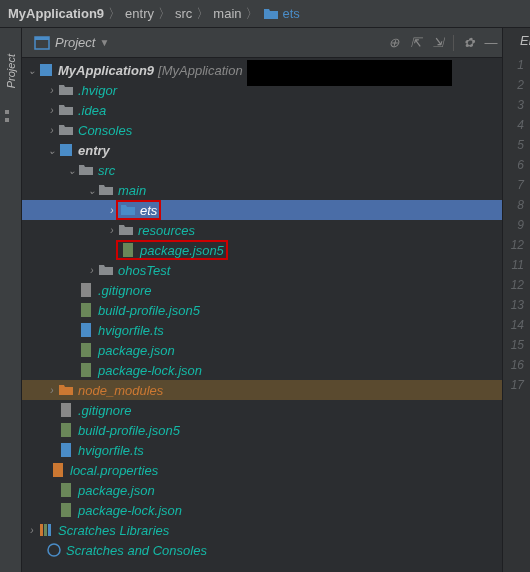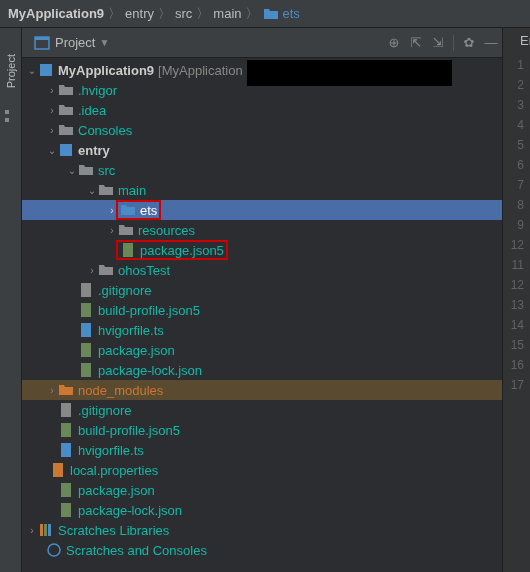--- a/index.html
+++ b/index.html
@@ -12,21 +12,21 @@
     
     .toolbar { height: 30px; background: #3c3f41; display: flex; align-items: center; border-bottom: 1px solid #1e1f22; }
     .side-label { writing-mode: vertical-rl; transform: rotate(180deg); font-size: 11px; color: #bbbbbb; margin-top: 6px; }
     .project-view-btn { display: flex; align-items: center; padding: 0 6px; margin-left: 6px; cursor: pointer; }
     .project-view-btn .icon { margin-right: 5px; }
     .dropdown-arrow { margin-left: 4px; font-size: 10px; color: #888; }
     .toolbar-right { margin-left: auto; display: flex; align-items: center; }
     .toolbar-icon-btn { width: 22px; height: 22px; display: flex; align-items: center; justify-content: center; cursor: pointer; color: #888; }
     .toolbar-sep { width: 1px; height: 16px; background: #555; margin: 0 4px; }
     
-    .main { flex: 1; display: flex; position: relative; }
+    .main { flex: 1; display: flex; position: relative; font-style: italic; }
     .left-bar { width: 22px; background: #3c3f41; border-right: 1px solid #1e1f22; display: flex; flex-direction: column; align-items: center; padding-top: 20px; }
     .left-bar-icon { width: 16px; height: 16px; margin-bottom: 8px; cursor: pointer; }
     
     .tree { flex: 1; background: #2b2d30; padding-top: 2px; overflow: hidden; }
     .tree-row { height: 20px; display: flex; align-items: center; white-space: nowrap; cursor: pointer; }
     .tree-row.selected { background: #4a6da7; color: #ffffff; }
     .tree-row.nodemod { background: #5a4a2f; }
     .expander { width: 12px; text-align: center; font-size: 10px; color: #888; flex-shrink: 0; }
     .tree-row.selected .expander { color: #ddd; }
     .tree-icon { width: 16px; height: 16px; margin-right: 4px; flex-shrink: 0; display: inline-flex; align-items: center; justify-content: center; }

